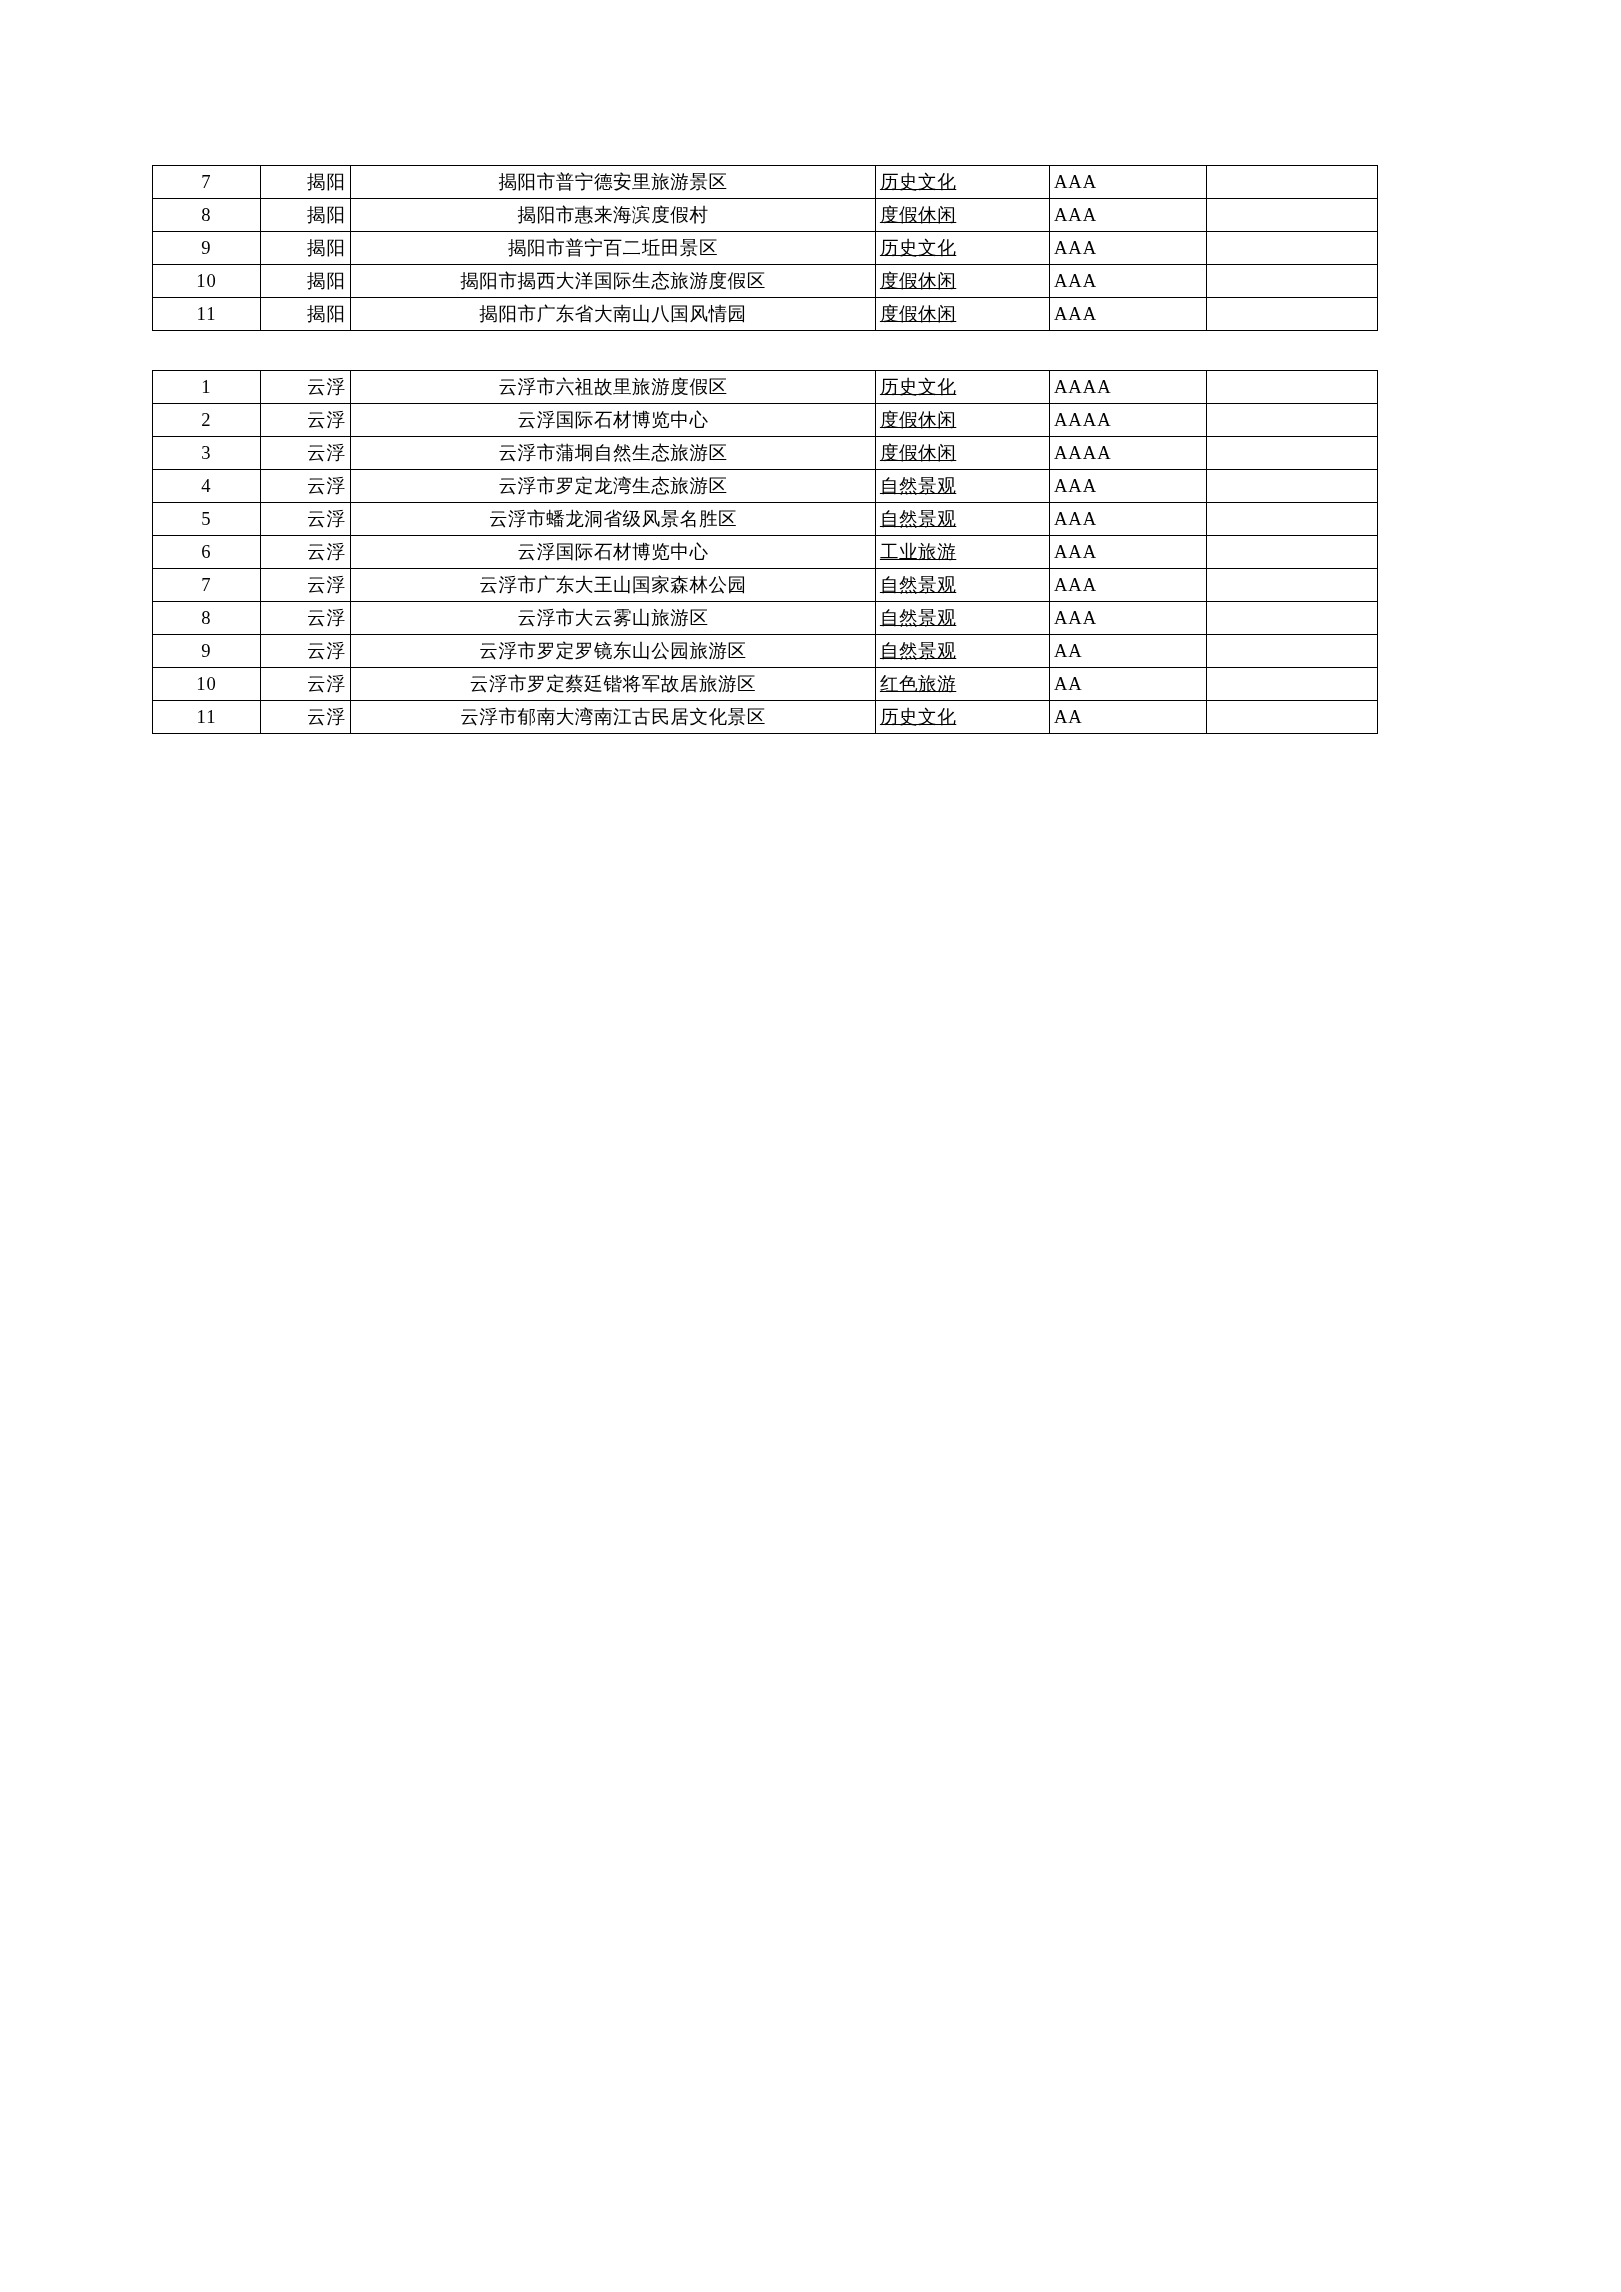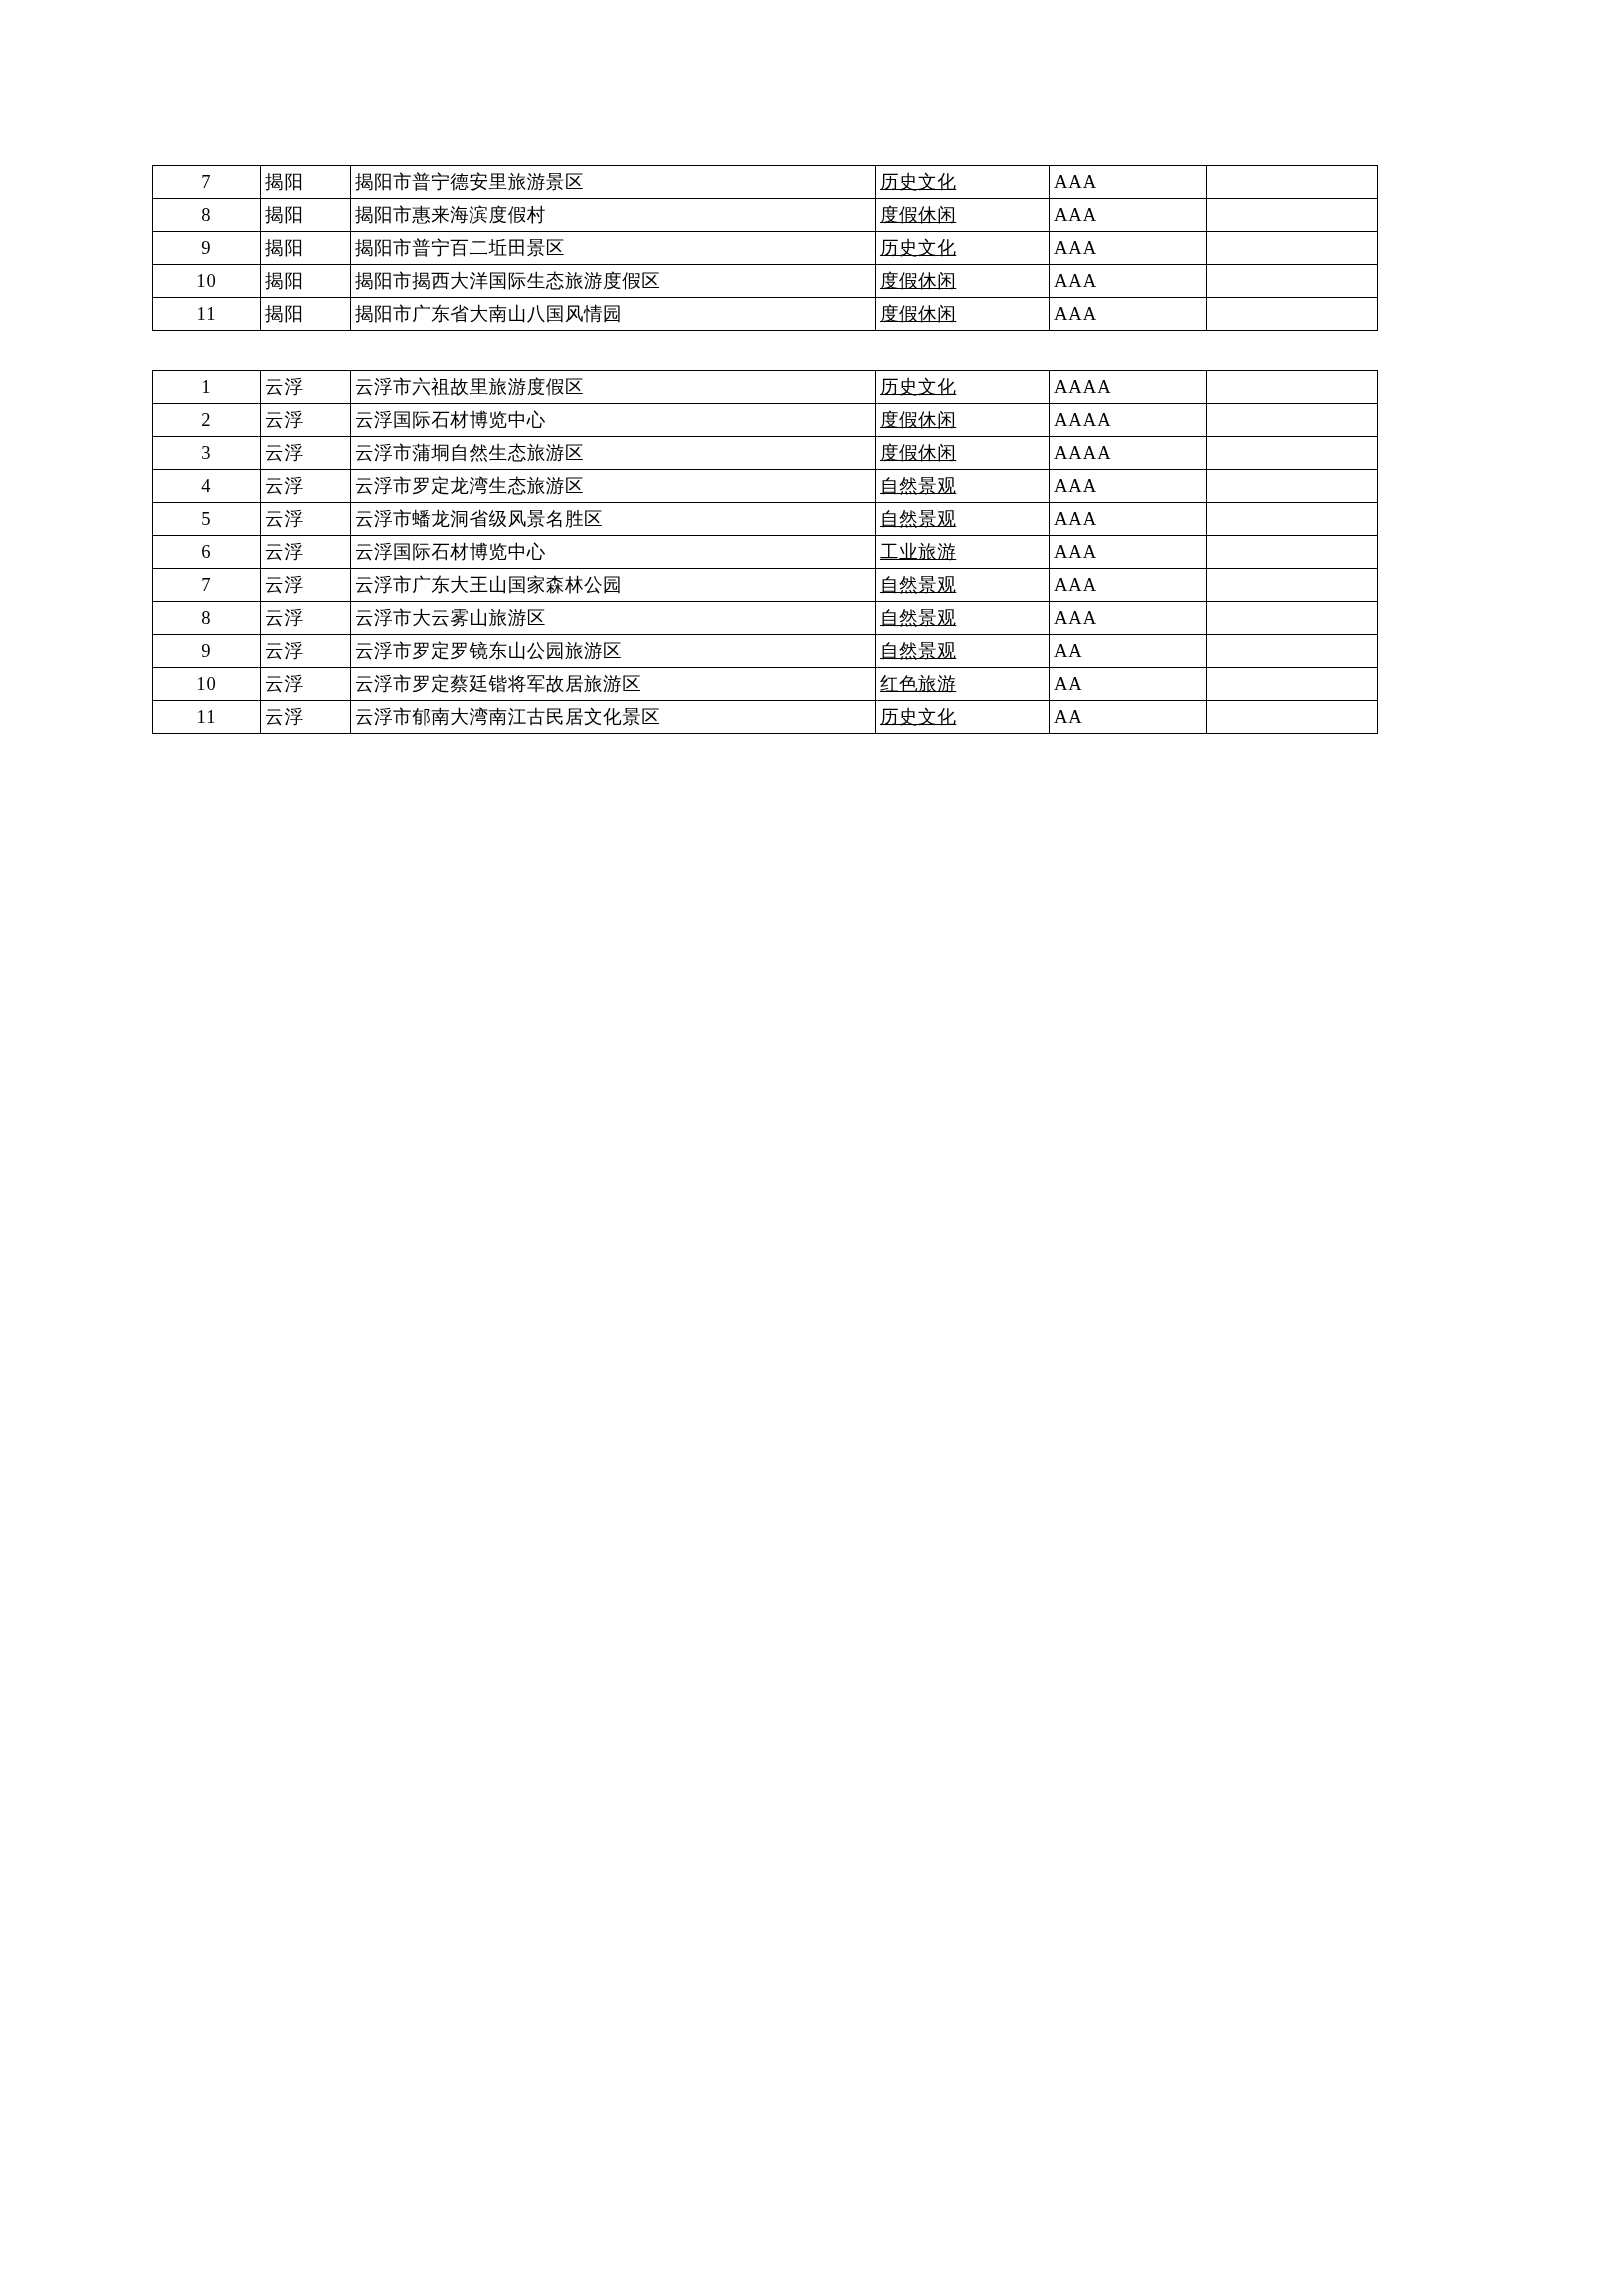--- a/index.html
+++ b/index.html
@@ -44,22 +44,22 @@
     overflow: hidden;
   }
   col.c-idx   { width: 108px; }
   col.c-city  { width: 90px; }
   col.c-name  { width: 525px; }
   col.c-type  { width: 174px; }
   col.c-level { width: 157px; }
   col.c-note  { width: 171px; }
 
   td.idx   { text-align: center; font-family: "Liberation Serif", serif; letter-spacing: 1px; }
-  td.city  { text-align: left; letter-spacing: 1px; }
-  td.name  { text-align: left; letter-spacing: 0.5px; padding-left: 7.8px; }
+  td.city  { text-align: right; letter-spacing: 1px; }
+  td.name  { text-align: center; letter-spacing: 0.5px; padding-left: 7.8px; }
   td.type  { text-align: left; letter-spacing: 0.5px; padding-left: 7.8px; text-decoration: underline; }
   td.level { text-align: left; letter-spacing: 1px; padding-left: 7.8px; font-family: "Liberation Serif", serif; margin-left: 21px; }
   td.note  { text-align: left; }
 
   .table-gap {
     height: 39px;
   }
 </style>
 </head>
 <body>

